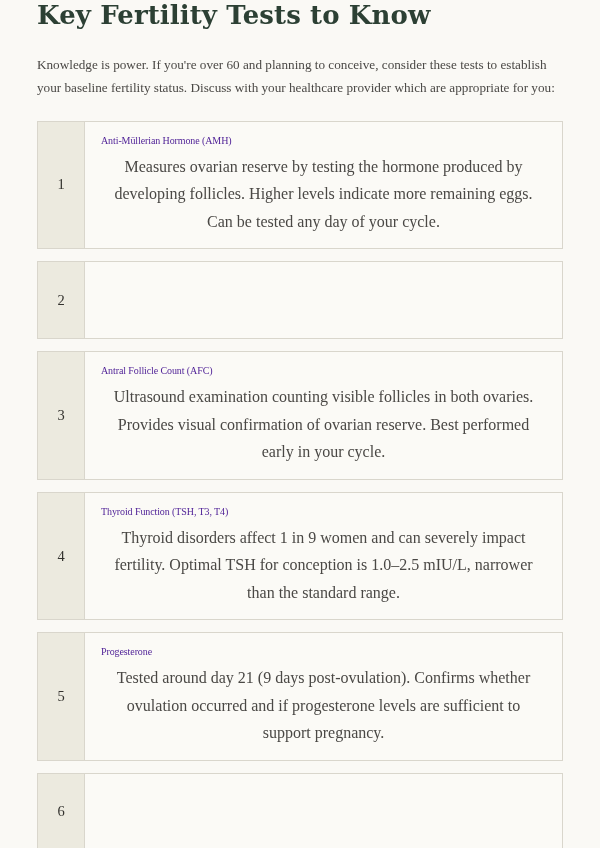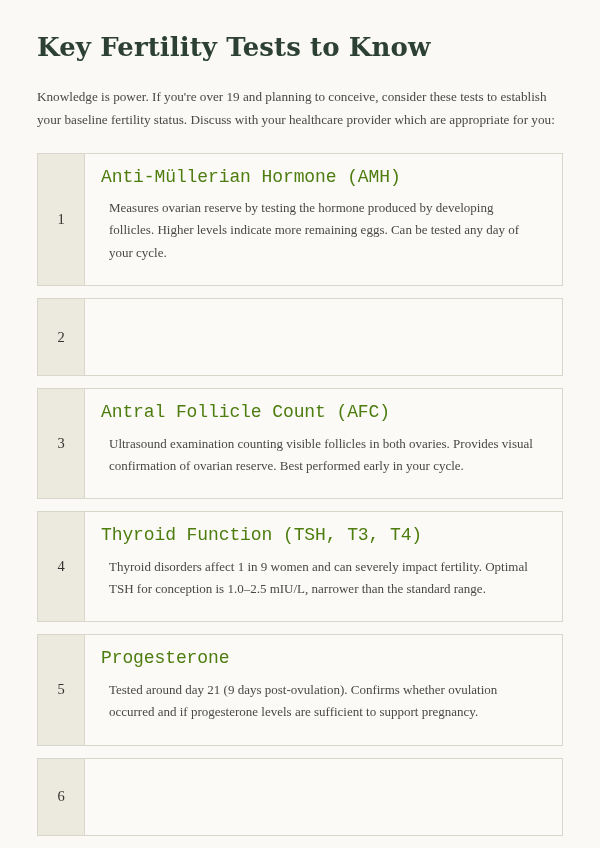--- a/index.html
+++ b/index.html
@@ -21,21 +21,20 @@
     position: relative;
     overflow: hidden;
   }
   .doc-title {
     font-family: "DejaVu Serif", "Liberation Serif", serif;
     font-size: 26px;
     font-weight: 700;
     color: #2c4034;
     letter-spacing: 0.1px;
     margin: 0;
-    padding-top: 32px;
     line-height: 1.22;
   }
   .intro {
     font-family: "Liberation Serif", "DejaVu Serif", serif;
     font-size: 13.2px;
     color: #4a4845;
     line-height: 1.78;
     margin: 0;
     padding-top: 21px;
     max-width: 525px;
@@ -66,44 +65,45 @@
     color: #33322e;
     box-sizing: border-box;
   }
   .card-body {
     flex: 1 1 auto;
     padding: 12px 16px 13px 16px;
     box-sizing: border-box;
     min-width: 0;
   }
   .card-heading {
-    font-family: Liberation Mono, monospace;
-    font-size: 18px;
+    font-family: Liberation Serif, serif;
+    font-size: 10px;
     font-weight: 400;
-    color: #4d7c0f;
+    color: #4c1d95;
     margin: 0 0 6px 0;
     line-height: 1.3;
     letter-spacing: -0.1px;
   }
   .card-desc {
     font-family: "Liberation Serif", "DejaVu Serif", serif;
-    font-size: 13px;
+    font-size: 16px;
     color: #4a4845;
     line-height: 1.72;
-    margin: 8px;
+    margin: 0;
+    text-align: center;
   }
 </style>
 </head>
 <body>
 
 <div class="page">
 
   <h1 class="doc-title">Key Fertility Tests to Know</h1>
 
-  <p class="intro">Knowledge is power. If you're over 19 and planning to conceive, consider these tests to establish your baseline fertility status. Discuss with your healthcare provider which are appropriate for you:</p>
+  <p class="intro">Knowledge is power. If you're over 60 and planning to conceive, consider these tests to establish your baseline fertility status. Discuss with your healthcare provider which are appropriate for you:</p>
 
   <div class="cards">
 
     <div class="card">
       <div class="card-num">1</div>
       <div class="card-body">
         <h2 class="card-heading">Anti-Müllerian Hormone (AMH)</h2>
         <p class="card-desc">Measures ovarian reserve by testing the hormone produced by developing follicles. Higher levels indicate more remaining eggs. Can be tested any day of your cycle.</p>
       </div>
     </div>

